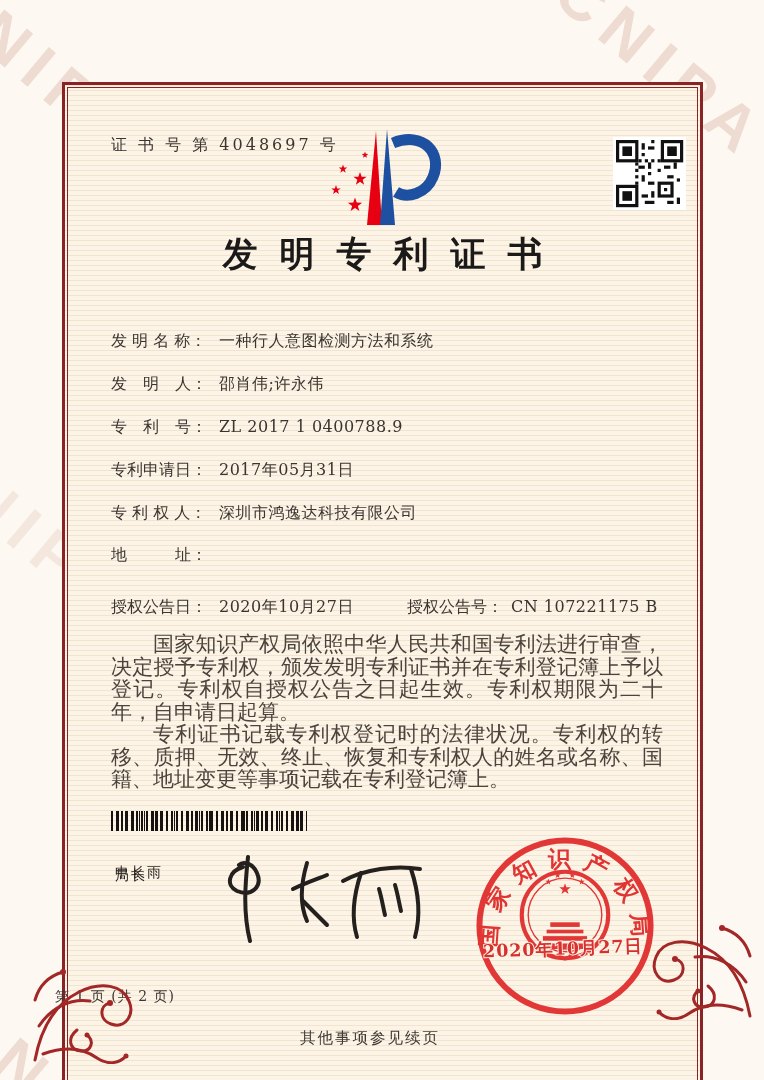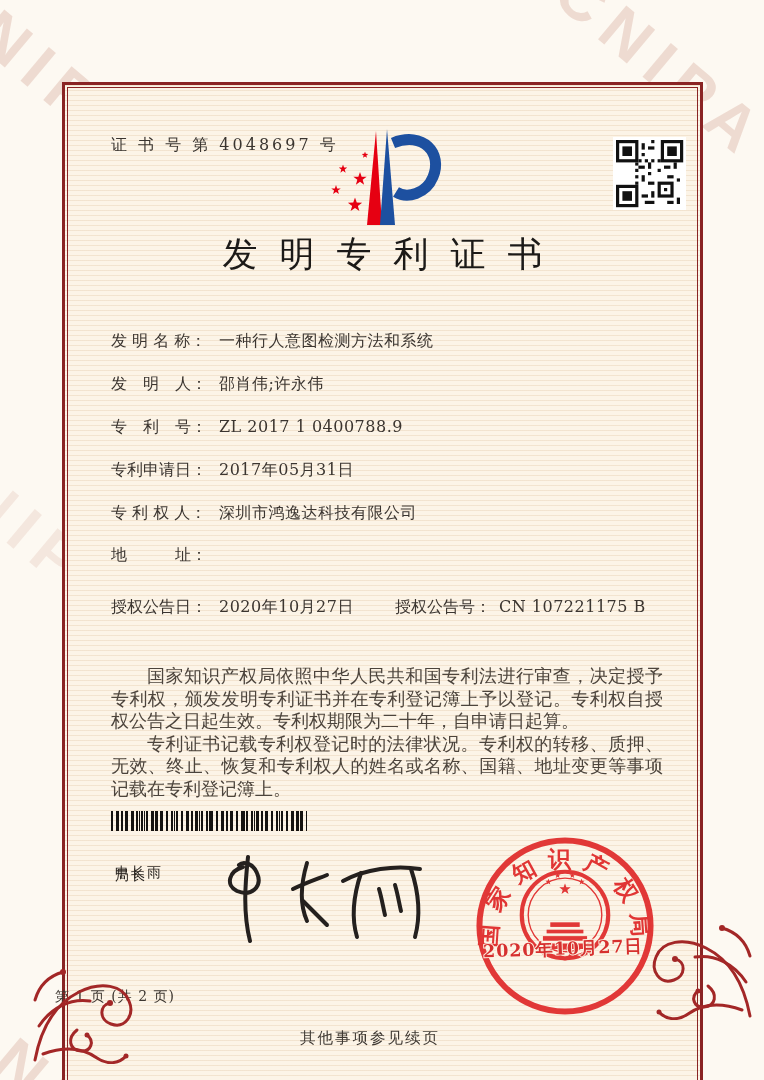--- a/index.html
+++ b/index.html
@@ -39,37 +39,37 @@
   }
   
   .cert-no{
     position:absolute; left:46px; top:50px;
     font-size:16px; letter-spacing:3px; color:#3a3530;
   }
   .logo{position:absolute; left:234px; top:40px;}
   .qr{position:absolute; left:548px; top:52px;}
   .title{
     position:absolute; left:0; right:0; top:146px; text-align:center;
-    font-size:35px; font-weight:normal; color:#1c1a18;
+    font-size:35px; font-weight:bold; color:#1c1a18;
     letter-spacing:22px; text-indent:22px;
   }
   
   .frow{
     position:absolute; left:46px; font-size:16px; color:#3b3530;
     white-space:nowrap;
   }
   .flabel{display:inline-block; min-width:100px; color:#3b3530;}
   .fvalue{margin-left:8px; letter-spacing:0.5px;}
   .frow.addr{white-space:normal; display:flex;}
   .frow.addr .fvalue{display:inline-block; width:432px; line-height:23px;}
-  .grant2{position:absolute; left:284px; top:0; white-space:nowrap;}
+  .grant2{position:absolute; left:296px; top:0; white-space:nowrap;}
   
   .paras{
-    position:absolute; left:46px; top:580px; width:552px;
-    font-size:18px; line-height:22.5px; color:#4c443c; text-align:justify;
+    position:absolute; left:46px; top:548px; width:552px;
+    font-size:21px; line-height:22.5px; color:#4c443c; text-align:justify;
   }
   .paras p{margin:0; text-indent:2em;}
   
   .barcode{
     position:absolute; left:46px; top:726px; width:196px; height:20px;
     background:
       repeating-linear-gradient(90deg,#15120f 0 2px,rgba(0,0,0,0) 2px 5px),
       repeating-linear-gradient(90deg,#15120f 0 1px,rgba(0,0,0,0) 1px 7px),
       repeating-linear-gradient(90deg,#15120f 0 1px,rgba(0,0,0,0) 1px 11px);
   }

